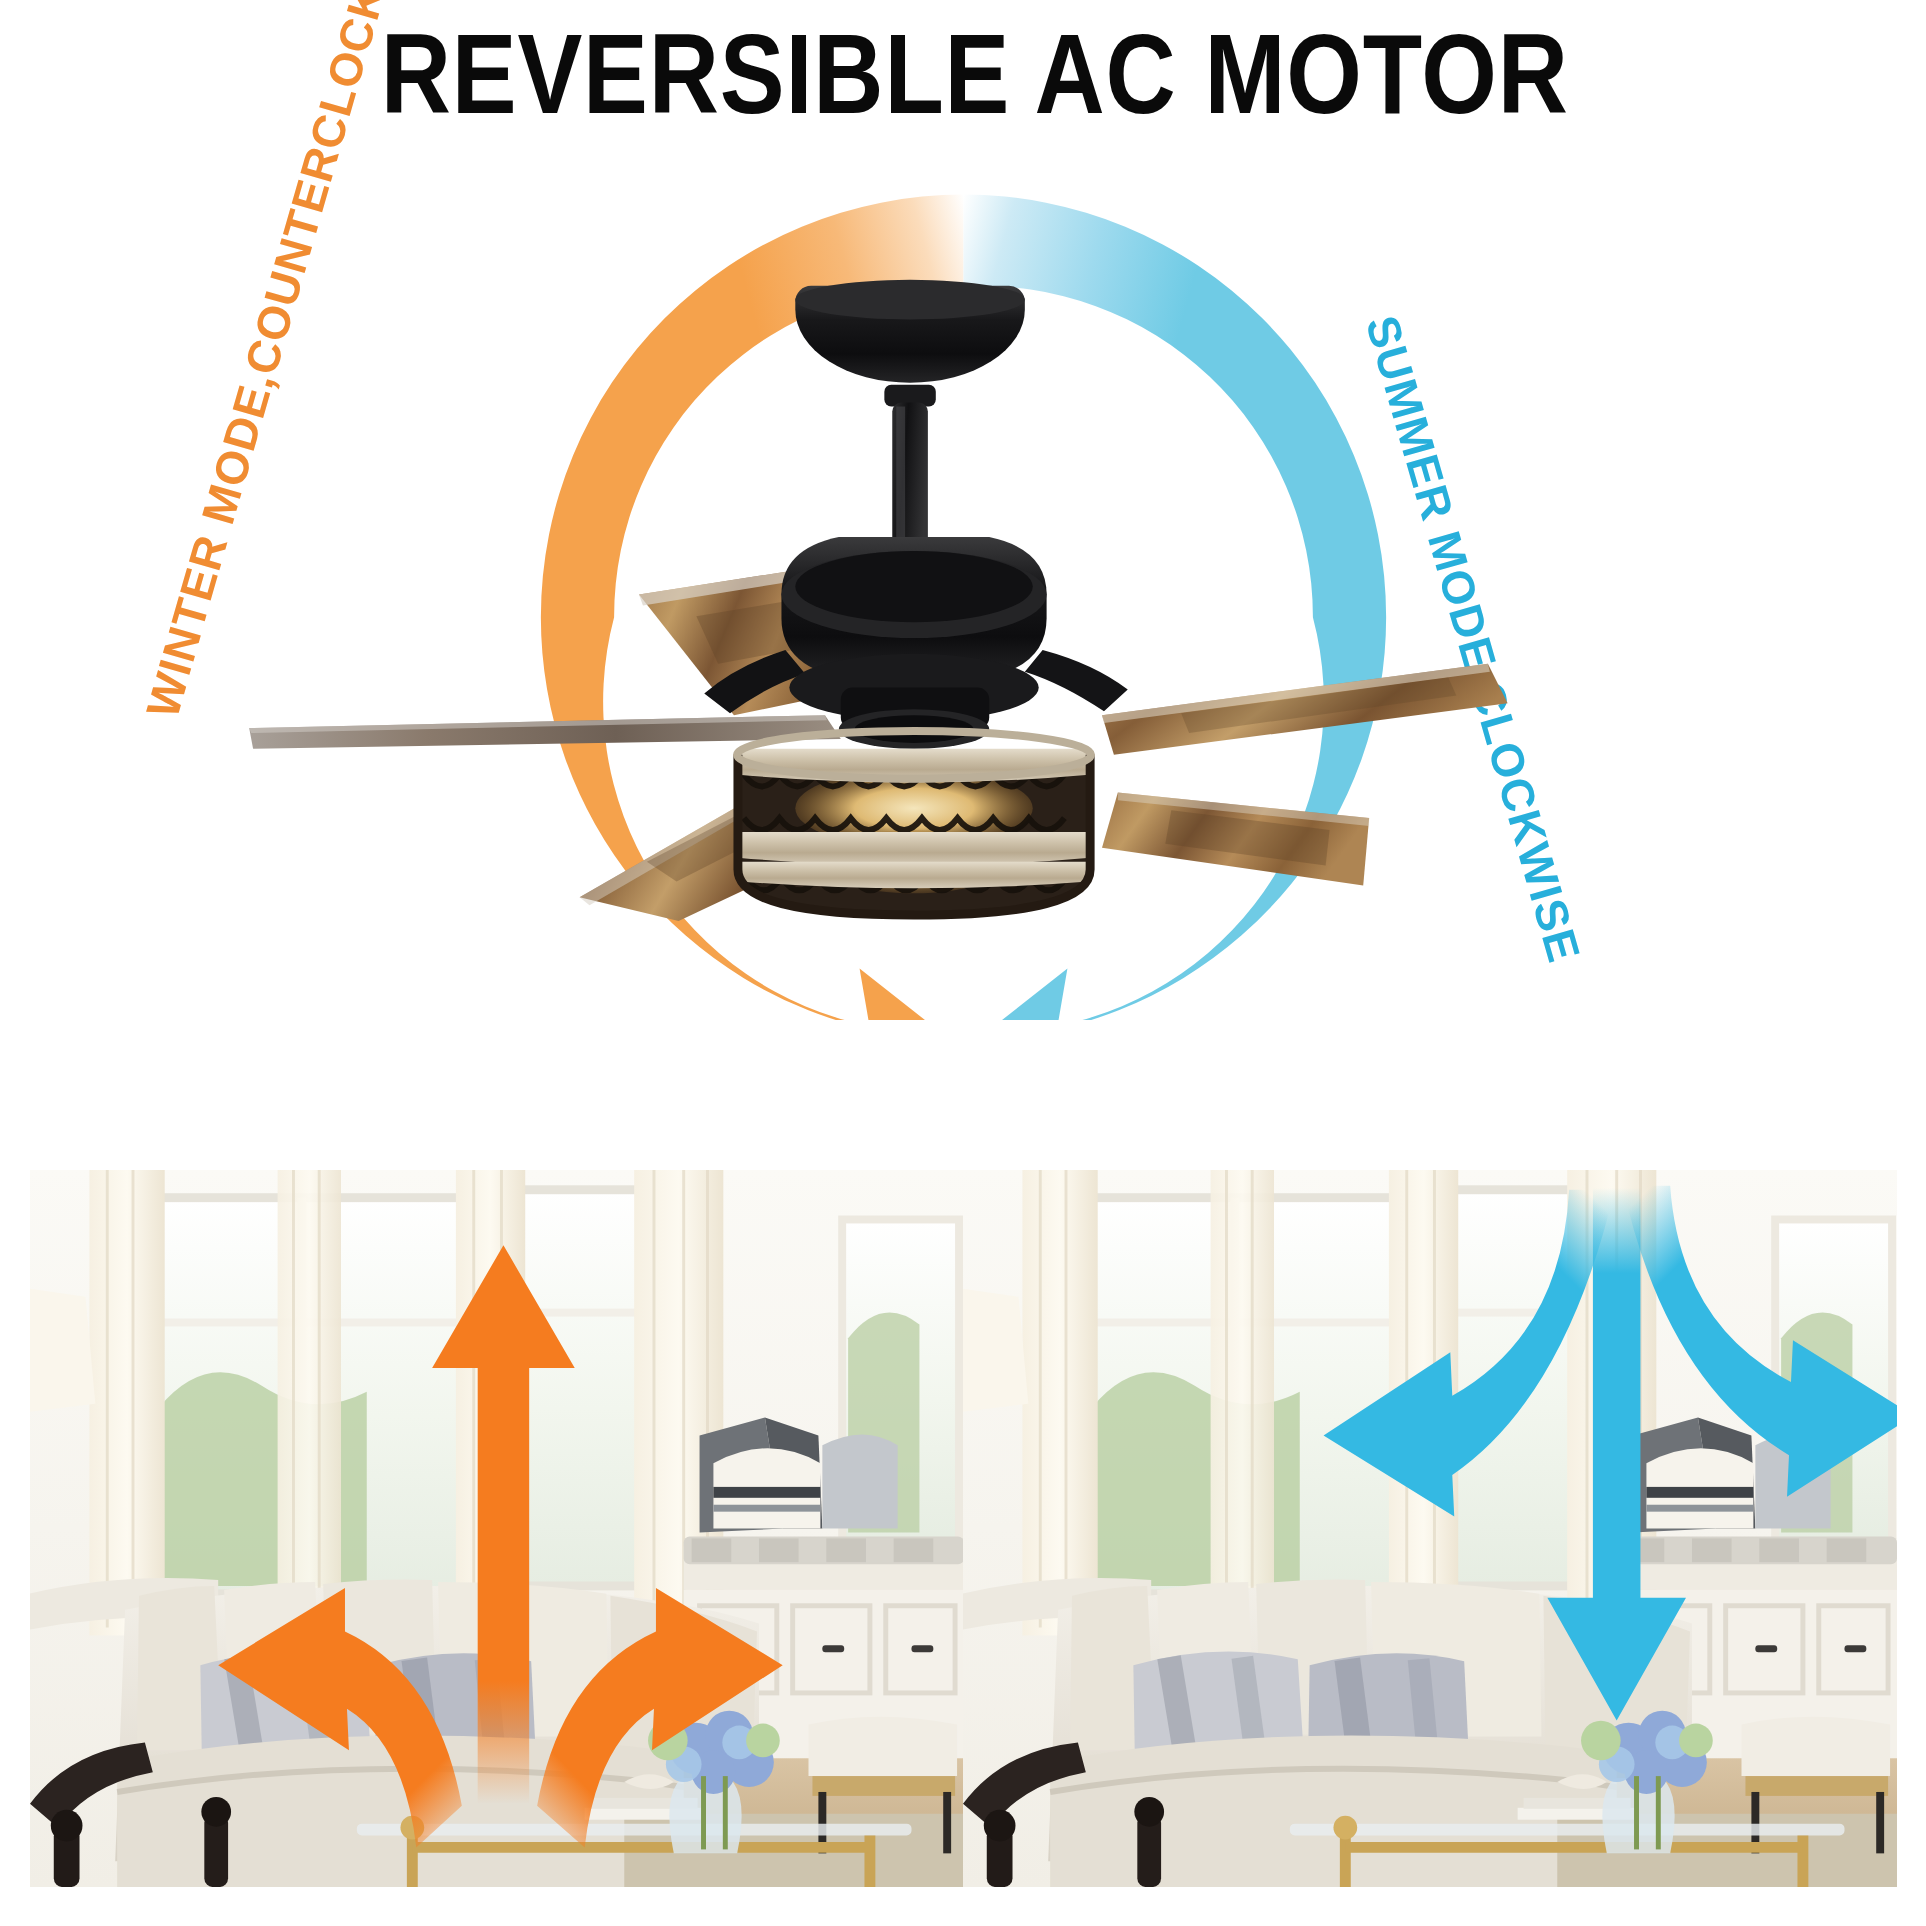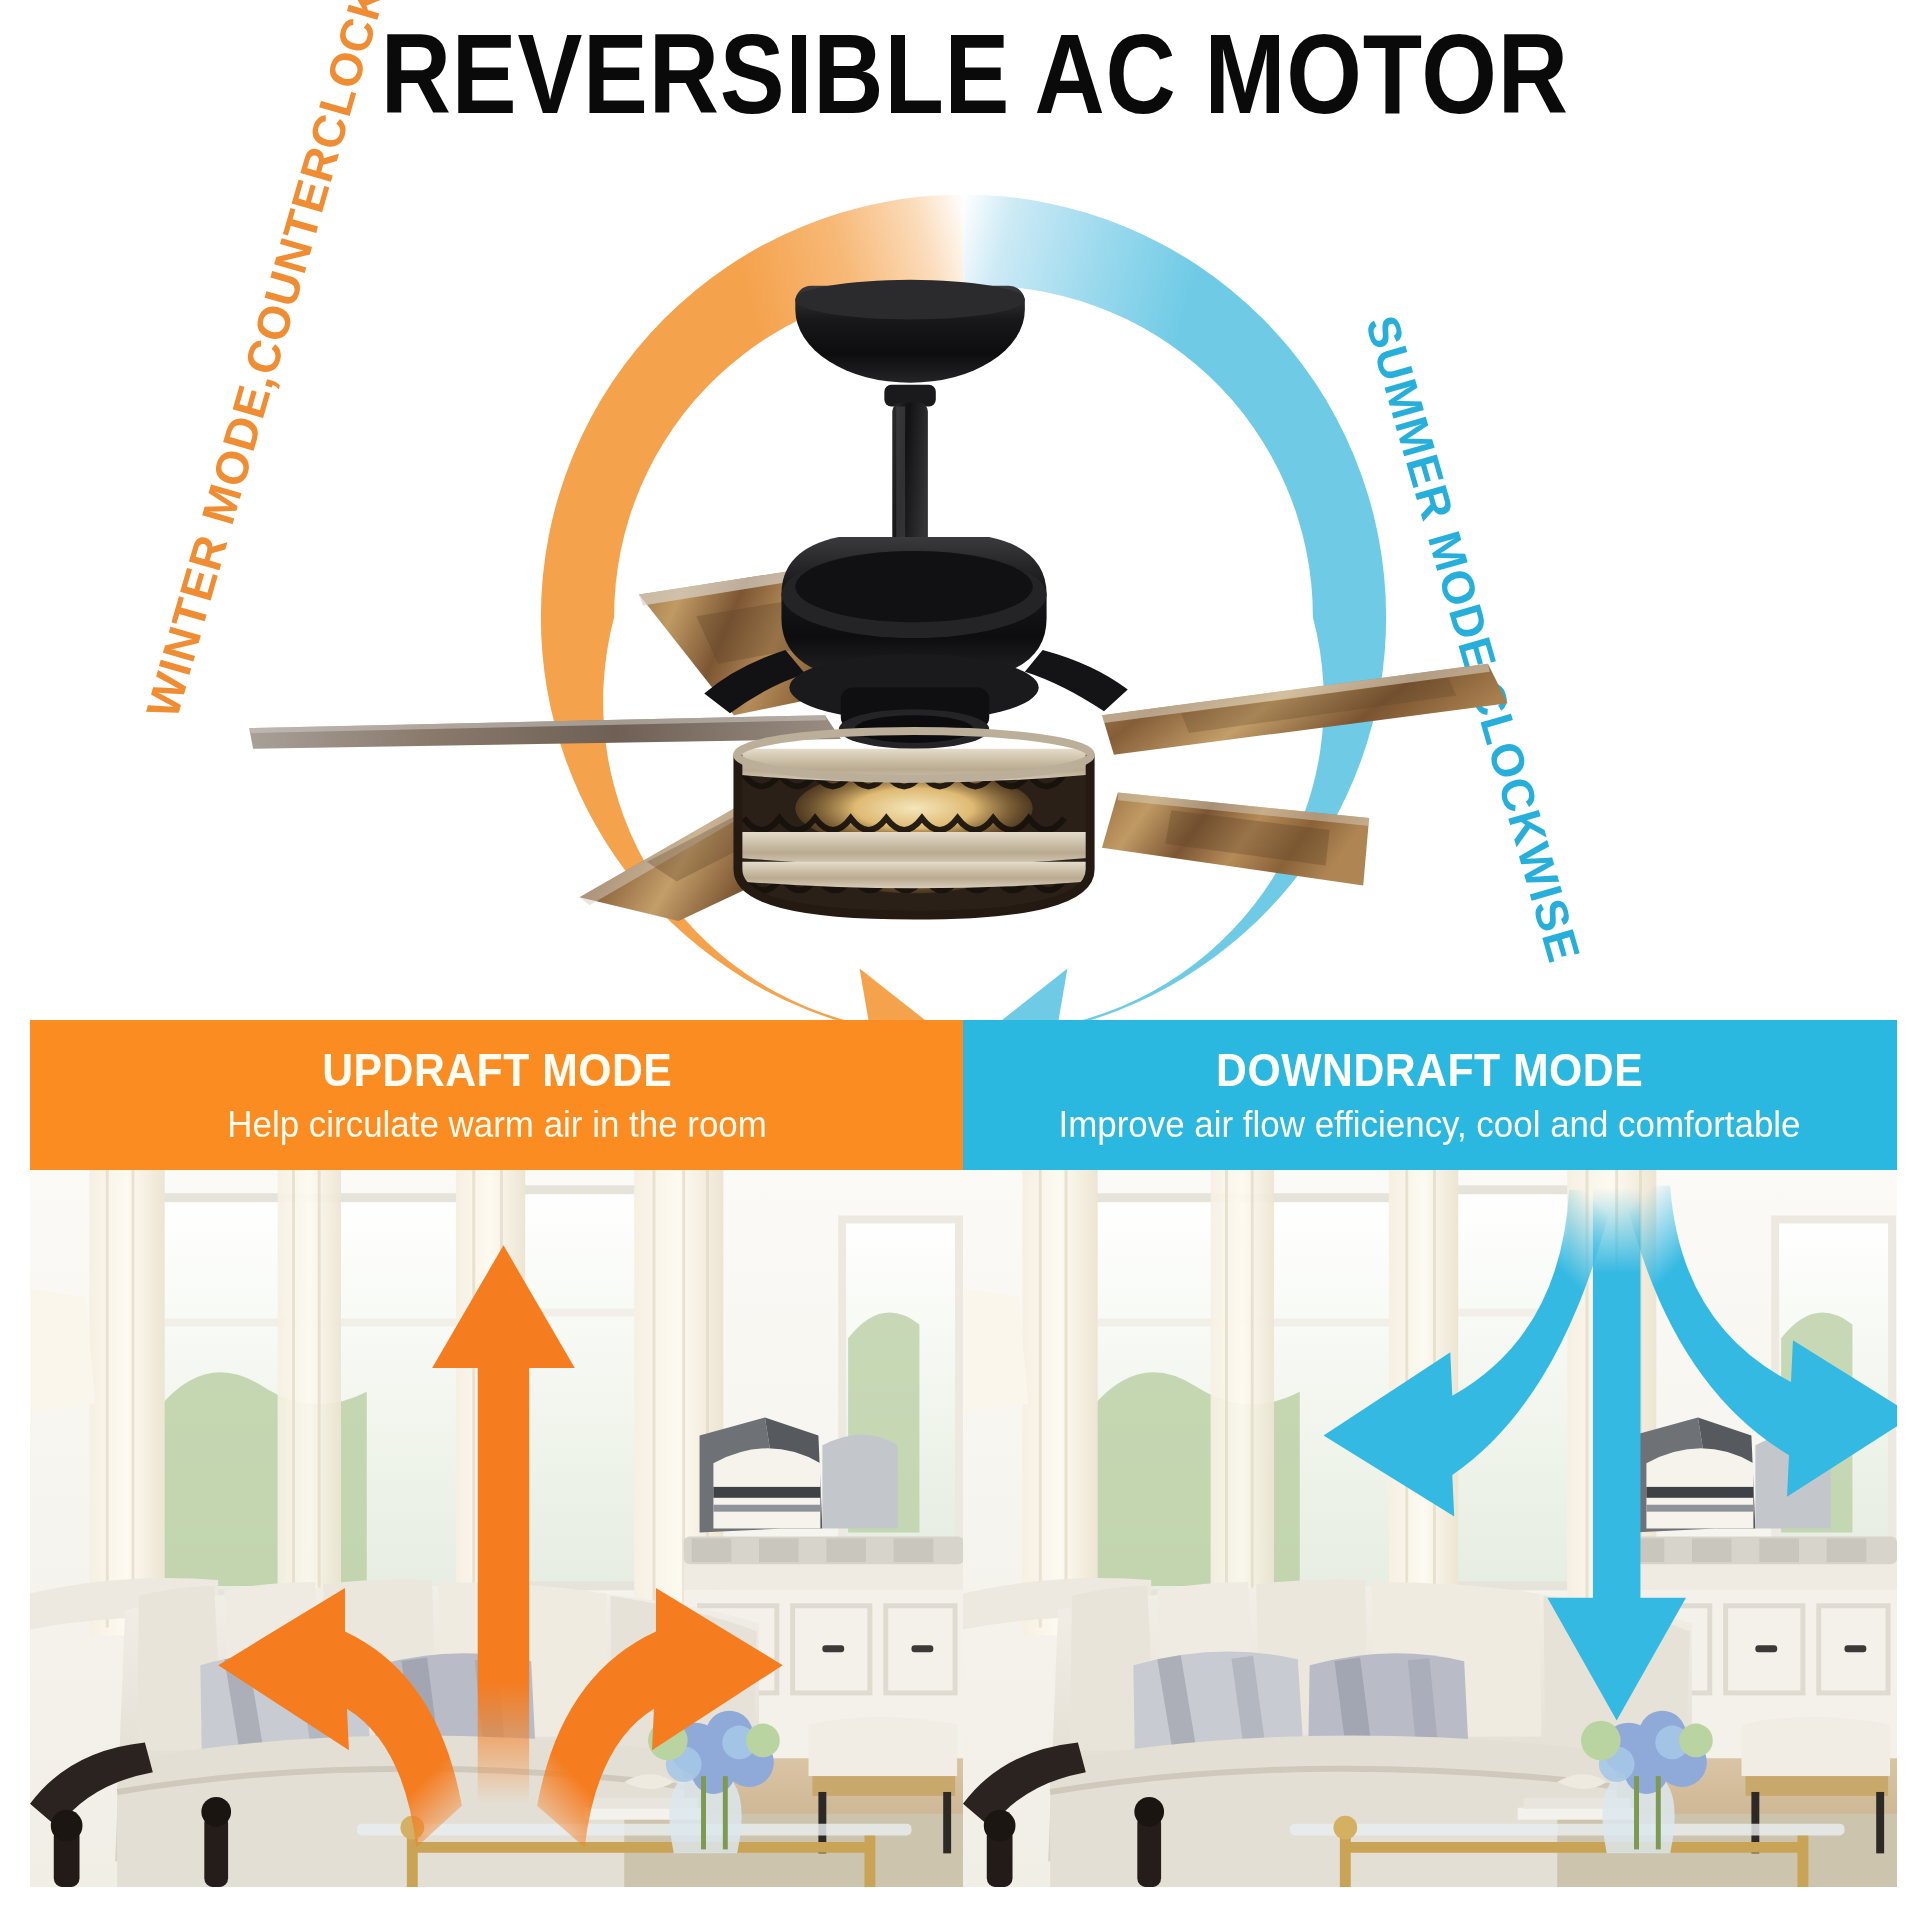--- a/index.html
+++ b/index.html
@@ -222,24 +222,20 @@
         <path fill="none" stroke="#241A12" stroke-width="9" d="M512,492 v116 q0,46 178,46 q178,0 178,-46 v-116"></path>
         <ellipse cx="690" cy="492" rx="179" ry="24" fill="none" stroke="#BBAF99" stroke-width="8"></ellipse>
       </g>
     </svg>
   </div>
 </div>
 
 <div id="panels">
 
   <div class="panel" id="panel-updraft">
-    <div class="panel-banner" style="background:#FB8C22;">
-      <div class="banner-title">UPDRAFT MODE</div>
-      <div class="banner-sub">Help circulate warm air in the room</div>
-    </div>
     <div class="panel-photo">
       <svg class="photo-svg" viewBox="0 0 943 724" preserveAspectRatio="xMidYMid slice">
         <defs>
           <linearGradient id="wallL" x1="0" y1="0" x2="0" y2="1">
             <stop offset="0" stop-color="#FBFAF6"></stop>
               <stop offset="1" stop-color="#F1EEE6"></stop>
           </linearGradient>
           <linearGradient id="winGlowL" x1="0" y1="0" x2="0" y2="1">
             <stop offset="0" stop-color="#FFFFFF"></stop>
               <stop offset="0.55" stop-color="#F2F6EE"></stop>
@@ -417,24 +413,20 @@
         <path fill="url(#upFadeL)" d="
           M436,642 q-24,-132 -118,-176 l0,-44 L190,500 l132,86 l-2,-42 q58,36 70,140 Z"></path>
 
         <path fill="url(#upFadeR)" d="
           M512,642 q24,-132 120,-176 l0,-44 l128,78 l-132,86 l2,-42 q-58,36 -70,140 Z"></path>
       </svg>
     </div>
   </div>
 
   <div class="panel" id="panel-downdraft">
-    <div class="panel-banner" style="background:#2BB8E0;">
-      <div class="banner-title">DOWNDRAFT MODE</div>
-      <div class="banner-sub">Improve air flow efficiency, cool and comfortable</div>
-    </div>
     <div class="panel-photo">
       <svg class="photo-svg" viewBox="0 0 943 724" preserveAspectRatio="xMidYMid slice">
         <defs>
           <linearGradient id="wallR" x1="0" y1="0" x2="0" y2="1">
             <stop offset="0" stop-color="#FBFAF6"></stop>
               <stop offset="1" stop-color="#F1EEE6"></stop>
           </linearGradient>
           <linearGradient id="winGlowR" x1="0" y1="0" x2="0" y2="1">
             <stop offset="0" stop-color="#FFFFFF"></stop>
               <stop offset="0.55" stop-color="#F2F6EE"></stop>

